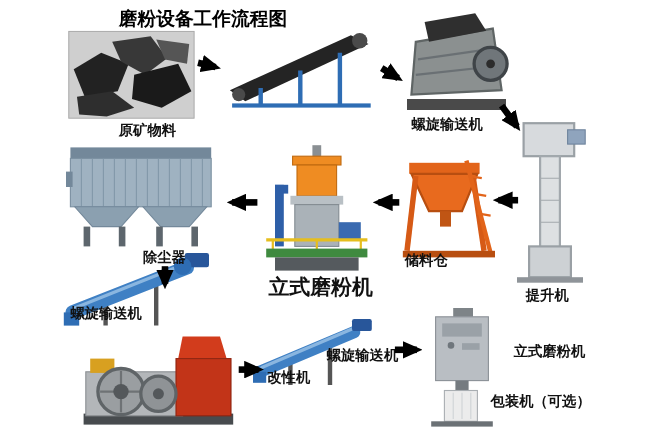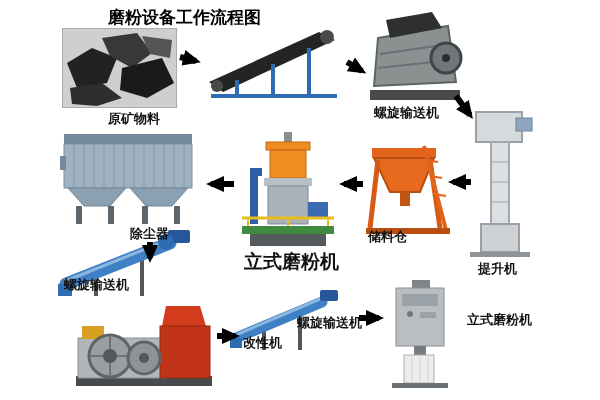--- a/index.html
+++ b/index.html
@@ -194,20 +194,21 @@
   <div class="lbl" style="left:108px;top:112px">原矿物料</div>
   <div class="lbl" style="left:374px;top:106px">螺旋输送机</div>
   <div class="lbl" style="left:478px;top:262px">提升机</div>
   <div class="lbl" style="left:368px;top:230px">储料仓</div>
   <div class="lbl big" style="left:244px;top:252px">立式磨粉机</div>
   <div class="lbl" style="left:130px;top:227px">除尘器</div>
   <div class="lbl" style="left:64px;top:278px">螺旋输送机</div>
   <div class="lbl" style="left:243px;top:336px">改性机</div>
   <div class="lbl" style="left:297px;top:316px">螺旋输送机</div>
   <div class="lbl" style="left:467px;top:313px">立式磨粉机</div>
+  <div class="lbl" style="left:446px;top:358px">包装机（可选）</div>
 
   <svg class="arrows" width="600" height="400">
     <defs>
       <marker id="ah" markerUnits="userSpaceOnUse" markerWidth="18" markerHeight="16" refX="13" refY="8" orient="auto">
         <path d="M0,0 L18,8 L0,16 Z" fill="#000"></path>
       </marker>
     </defs>
     <line class="ar" x1="180" y1="57" x2="196" y2="61"></line>
     <line class="ar" x1="347" y1="62" x2="362" y2="71"></line>
     <line class="ar" x1="456" y1="96" x2="470" y2="115"></line>

